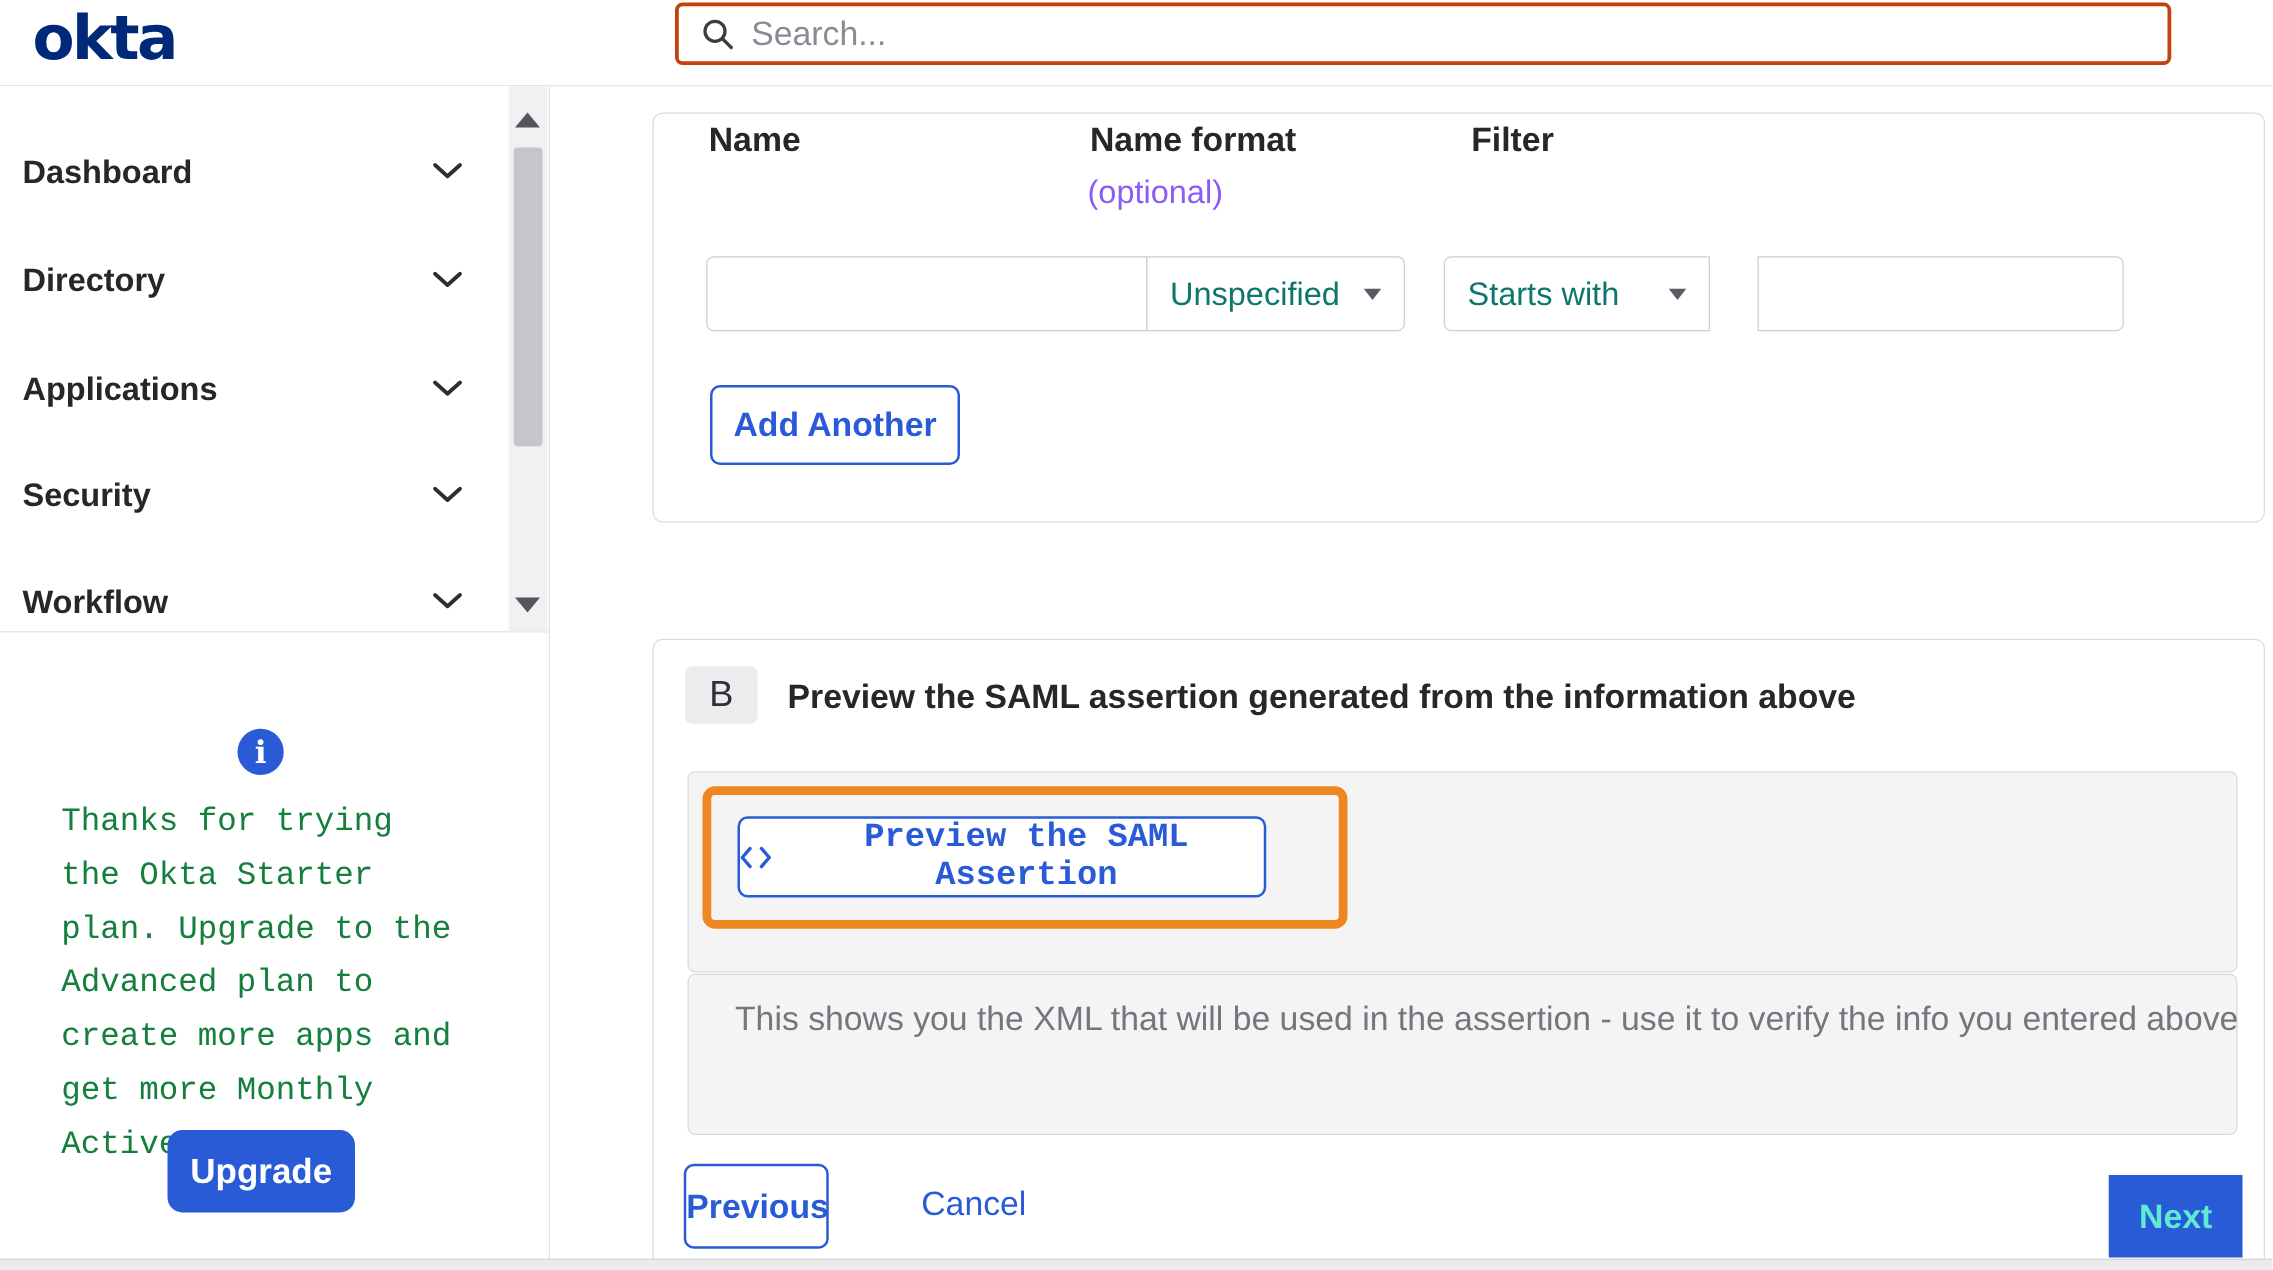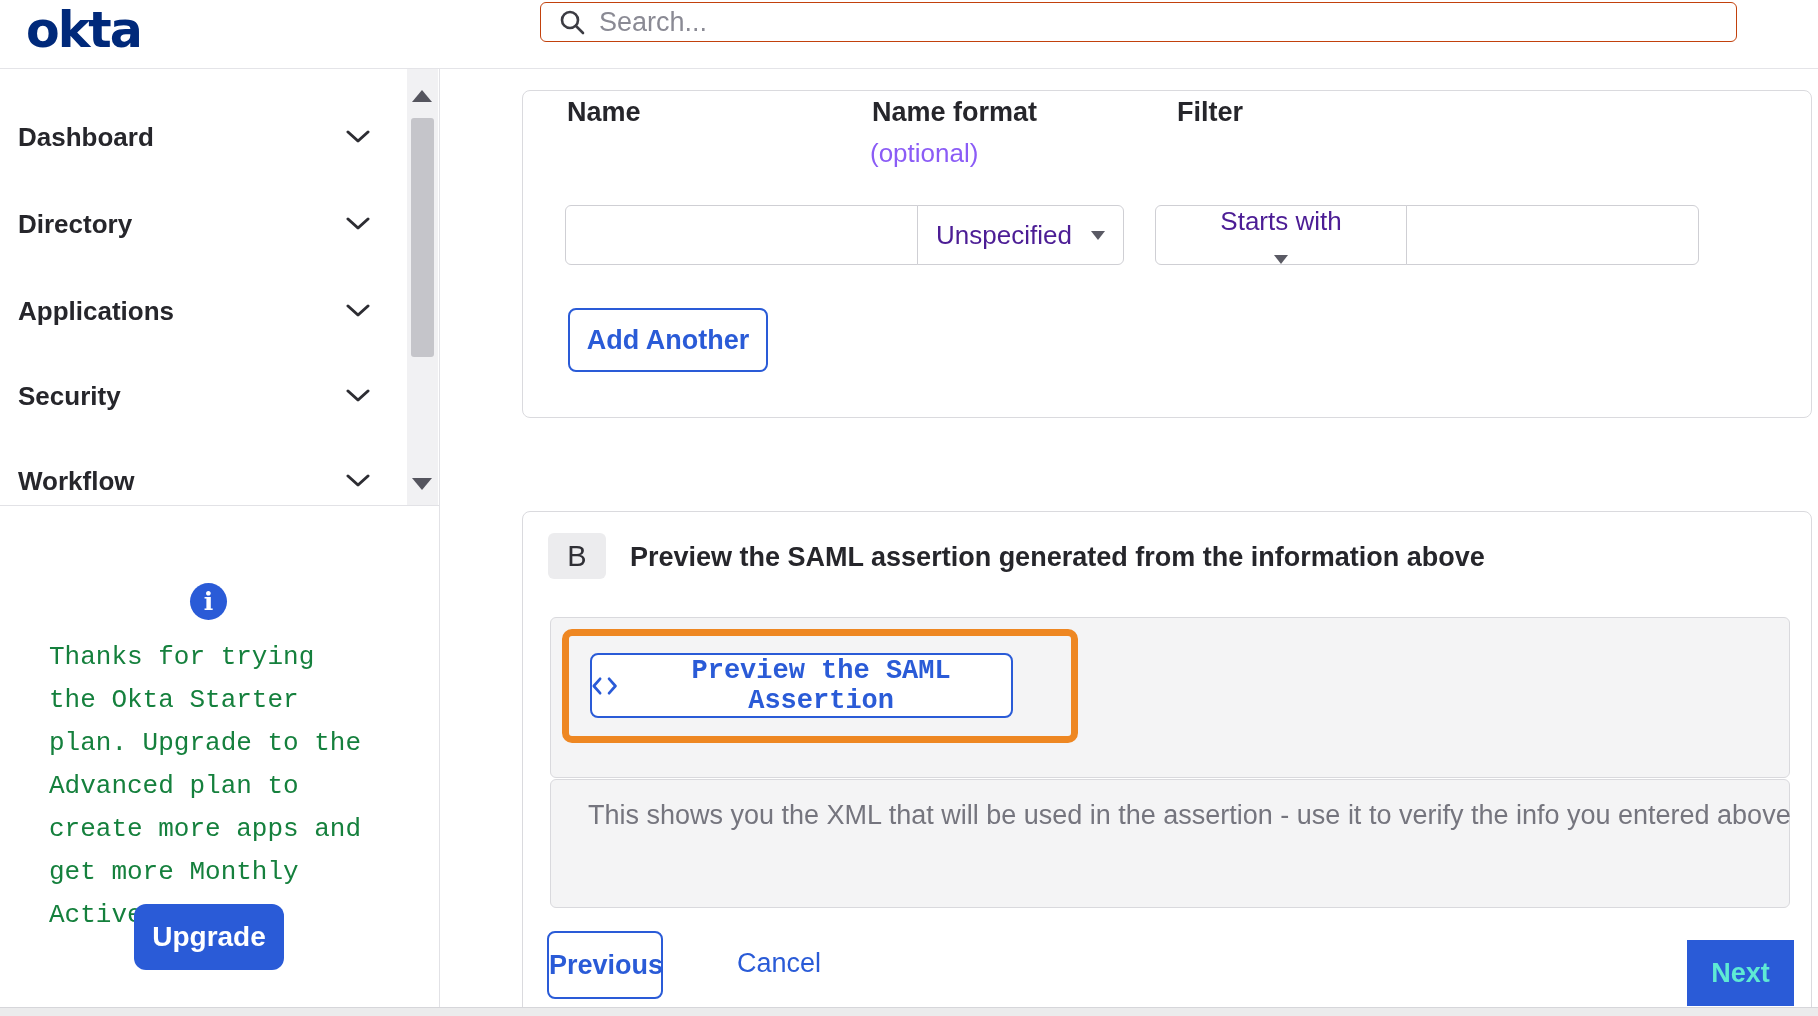--- a/index.html
+++ b/index.html
@@ -11,22 +11,22 @@
   }
   .abs { position:absolute; }
 
   
   .logo {
     left:26px; top:2px; font-size:49px; font-weight:800; color:#00297a;
     letter-spacing:-2px; font-family:"DejaVu Sans","Liberation Sans",sans-serif;
   }
   .header-divider { left:0; top:68px; width:1818px; height:1px; background:#e4e4e8; }
   .search-box {
-    left:540px; top:2px; width:1197px; height:40px; background:#fff;
-    border:1px solid #c2410c; border-radius:6px;
+    left:540px; top:2px; width:1197px; height:50px; background:#fff;
+    border:3px solid #c2410c; border-radius:6px;
     display:flex; align-items:center; padding-left:18px; gap:14px;
   }
   .search-box input {
     border:none; outline:none; font-size:27px; color:#3c3c43; flex:1;
     font-family:"Liberation Sans",sans-serif; background:transparent;
   }
   .search-box input::placeholder { color:#8a8a94; }
 
   
   .sidebar {
@@ -81,21 +81,21 @@
 
   .tbox { height:60px; background:#fff; border:1px solid #cfcfd4; }
   input.field {
     outline:none; font-size:26px; color:#26262b; padding:0 16px;
     font-family:"Liberation Sans",sans-serif;
   }
   .select {
     display:flex; align-items:center; justify-content:space-between;
     padding:0 18px; cursor:pointer;
   }
-  .select .val { font-size:26px; color:#4c1d95; }
+  .select .val { font-size:26px; color:#0f766e; }
   .caret {
     width:0; height:0; border-left:7px solid transparent; border-right:7px solid transparent;
     border-top:9px solid #5a5a64;
   }
 
   .btn-outline {
     background:#fff; border:2px solid #2a5bd7; border-radius:8px; color:#2a5bd7;
     font-size:27px; font-weight:bold; font-family:"Liberation Sans",sans-serif; cursor:pointer;
   }
   .add-another { left:568px; top:308px; width:200px; height:64px; }
@@ -197,21 +197,21 @@
   <div class="abs col-label" style="left:567px; top:97px;">Name</div>
   <div class="abs col-label" style="left:872px; top:97px;">Name format</div>
   <div class="abs col-sublabel" style="left:870px; top:138px;">(optional)</div>
   <div class="abs col-label" style="left:1177px; top:97px;">Filter</div>
 
   <input class="abs tbox field" style="left: 565px; top: 205px; width: 353px; border-radius: 6px 0px 0px 6px;" value="">
   <div class="abs tbox select" style="left:917px; top:205px; width:207px; border-radius:0 6px 6px 0;">
     <span class="val">Unspecified</span>
     <span class="caret"></span>
   </div>
-  <div class="abs tbox select" style="left:1155px; top:205px; width:252px; border-radius:6px 0 0 6px;flex-direction:column;">
+  <div class="abs tbox select" style="left:1155px; top:205px; width:213px; border-radius:6px 0 0 6px;">
     <span class="val">Starts with</span>
     <span class="caret"></span>
   </div>
   <input class="abs tbox field" style="left: 1407px; top: 205px; width: 293px; border-radius: 0px 6px 6px 0px; margin-left: -1px;" value="">
 
   <button class="abs btn-outline add-another">Add Another</button>
 
   <div class="abs panel2"></div>
   <div class="abs b-badge">B</div>
   <div class="abs b-title">Preview the SAML assertion generated from the information above</div>

